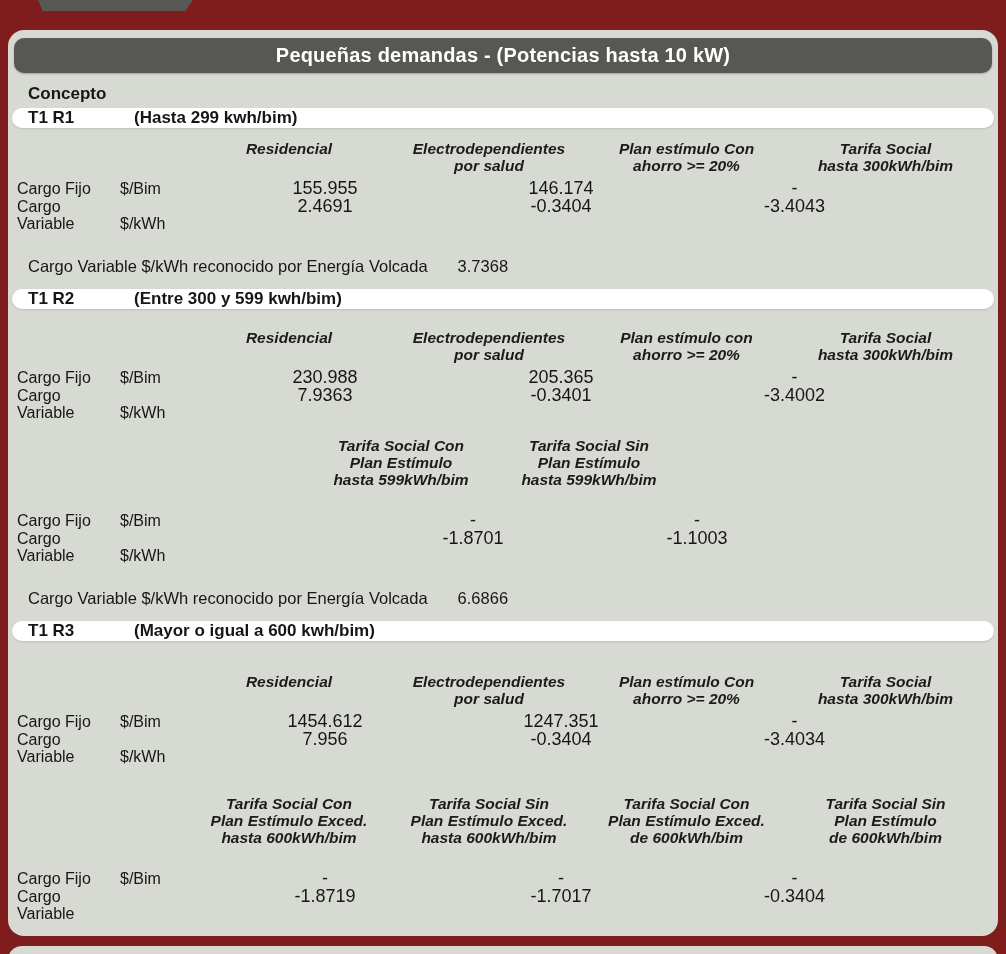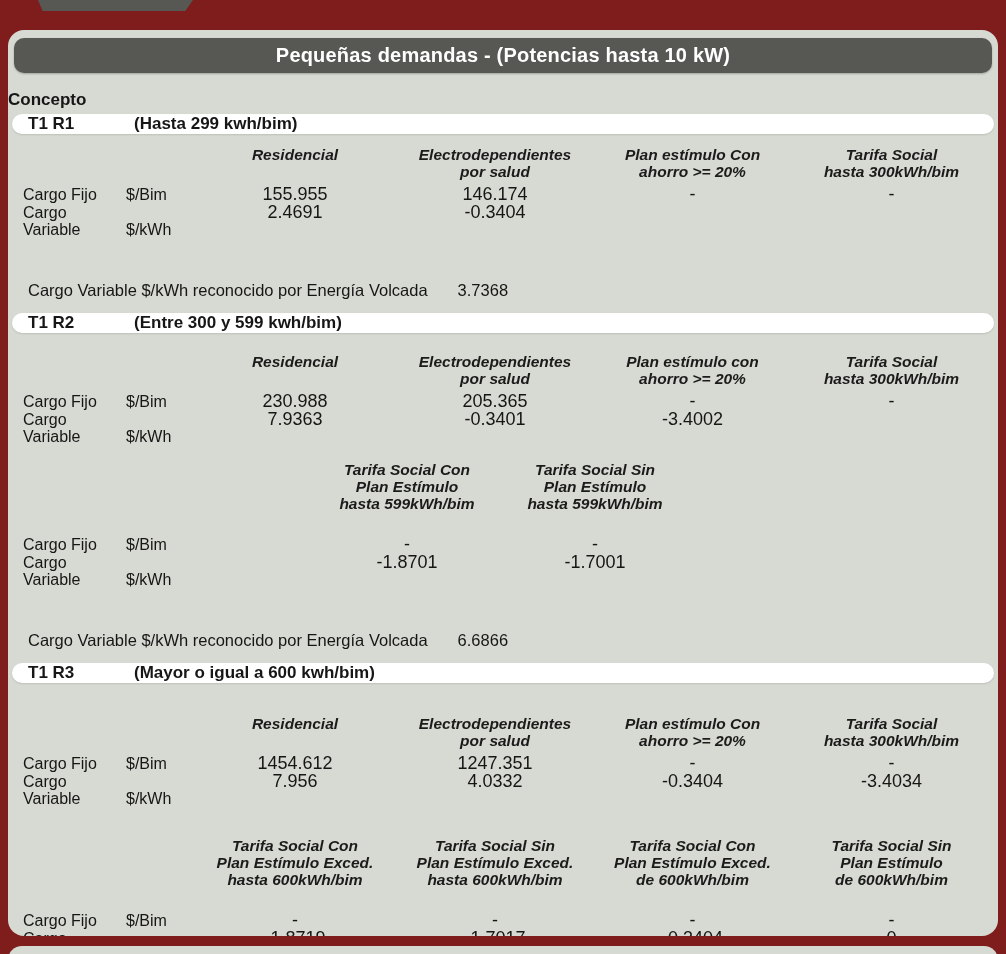--- a/index.html
+++ b/index.html
@@ -19,48 +19,48 @@
 
   
   .panel{position:absolute;left:8px;top:30px;width:990px;height:906px;
     background:var(--panel-bg);border-radius:16px;overflow:hidden;}
 
   .title-bar{margin:8px 6px 0 6px;height:35px;background:var(--bar-bg);
     border-radius:10px;display:flex;align-items:center;justify-content:center;
     box-shadow:0 1px 2px rgba(0,0,0,.25);}
   .title-bar span{color:#ffffff;font-weight:bold;font-size:20px;letter-spacing:.2px;}
 
-  .concepto{margin-top:17px;font-weight:bold;font-size:17px;}
+  .concepto{margin-top:11px;padding-left:20px;font-weight:bold;font-size:17px;}
 
   .band{margin:13px 4px 0 4px;height:20px;background:var(--band-bg);
     border-radius:16px;display:flex;align-items:flex-end;padding-left:16px;
     box-shadow:0 1px 2px rgba(0,0,0,.12);}
   #sections .section:first-child .band{margin-top:4px;}
   .band .code{font-weight:bold;font-size:17px;width:106px;}
   .band .range{font-weight:bold;font-size:17px;margin-top:8px;}
 
-  .grid{display:grid;padding-left:15px;}
+  .grid{display:grid;padding-left:9px;}
   .g4{grid-template-columns:172px 200px 200px 195px 203px;}
   .g2{grid-template-columns:172px 116px 192px 184px;}
 
   .thead{margin-top:12px;}
   .section:nth-child(2) .thead.main{margin-top:20px;}
   .section:nth-child(3) .thead.main{margin-top:32px;}
   .thead.sub{margin-top:16px;}
   .section:nth-child(3) .thead.sub{margin-top:30px;}
   .hcell{text-align:center;font-weight:bold;font-style:italic;
     font-size:15.5px;line-height:17px;color:#1b1b1b;}
 
-  .trow{margin-top:1px;font-size:16px;line-height:17px;}
+  .trow{margin-top:1px;font-size:16px;line-height:17px;gap:36px;}
   .trow.fijo{margin-top:6px;}
   .trow.fijo.sub{margin-top:24px;}
   .lcell .rl{display:inline-block;width:103px;}
   .vcell{text-align:center;font-size:18px;}
 
-  .volcada{margin-top:43px;padding-left:20px;font-size:16.5px;
+  .volcada{margin-top:25px;padding-left:20px;font-size:16.5px;
     display:flex;gap:30px;}
 
   
   .next-panel{position:absolute;left:8px;top:946px;width:990px;height:20px;
     background:var(--panel-bg);border-radius:14px 14px 0 0;}
 </style>
 </head>
 <body>
 
 <div class="page">
@@ -103,20 +103,21 @@
             <div class="lcell"><span class="rl">Cargo Fijo</span><span class="ru">$/Bim</span></div>
             <div class="vcell">155.955</div>
             <div class="vcell">146.174</div>
             <div class="vcell">-</div>
             <div class="vcell">-</div>
           </div>
           <div class="trow grid g4 variable">
             <div class="lcell"><span class="rl">Cargo Variable</span><span class="ru">$/kWh</span></div>
             <div class="vcell">2.4691</div>
             <div class="vcell">-0.3404</div>
+            <div class="vcell">-3.4043</div>
           </div>
           <div class="volcada">
             <span>Cargo Variable $/kWh reconocido por Energía Volcada</span>
             <span>3.7368</span>
           </div>
         </div>
         <div class="section">
           <div class="band">
             <div class="code">T1 R2</div>
             <div class="range">(Entre 300 y 599 kwh/bim)</div>
@@ -169,21 +170,21 @@
           <div class="trow grid g2 fijo sub">
             <div class="lcell"><span class="rl">Cargo Fijo</span><span class="ru">$/Bim</span></div>
             <div class="vcell"></div>
             <div class="vcell">-</div>
             <div class="vcell">-</div>
           </div>
           <div class="trow grid g2 variable sub">
             <div class="lcell"><span class="rl">Cargo Variable</span><span class="ru">$/kWh</span></div>
             <div class="vcell"></div>
             <div class="vcell">-1.8701</div>
-            <div class="vcell">-1.7001</div>
+            <div class="vcell">-1.1003</div>
           </div>
           <div class="volcada">
             <span>Cargo Variable $/kWh reconocido por Energía Volcada</span>
             <span>6.6866</span>
           </div>
         </div>
         <div class="section">
           <div class="band">
             <div class="code">T1 R3</div>
             <div class="range">(Mayor o igual a 600 kwh/bim)</div>
@@ -209,21 +210,20 @@
           <div class="trow grid g4 fijo">
             <div class="lcell"><span class="rl">Cargo Fijo</span><span class="ru">$/Bim</span></div>
             <div class="vcell">1454.612</div>
             <div class="vcell">1247.351</div>
             <div class="vcell">-</div>
             <div class="vcell">-</div>
           </div>
           <div class="trow grid g4 variable">
             <div class="lcell"><span class="rl">Cargo Variable</span><span class="ru">$/kWh</span></div>
             <div class="vcell">7.956</div>
-            <div class="vcell">4.0332</div>
             <div class="vcell">-0.3404</div>
             <div class="vcell">-3.4034</div>
           </div>
           <div class="thead grid g4 sub">
             <div class="hcell"></div>
             <div class="hcell">
               <div>Tarifa Social Con</div>
               <div>Plan Estímulo Exced.</div>
               <div>hasta 600kWh/bim</div>
             </div>

